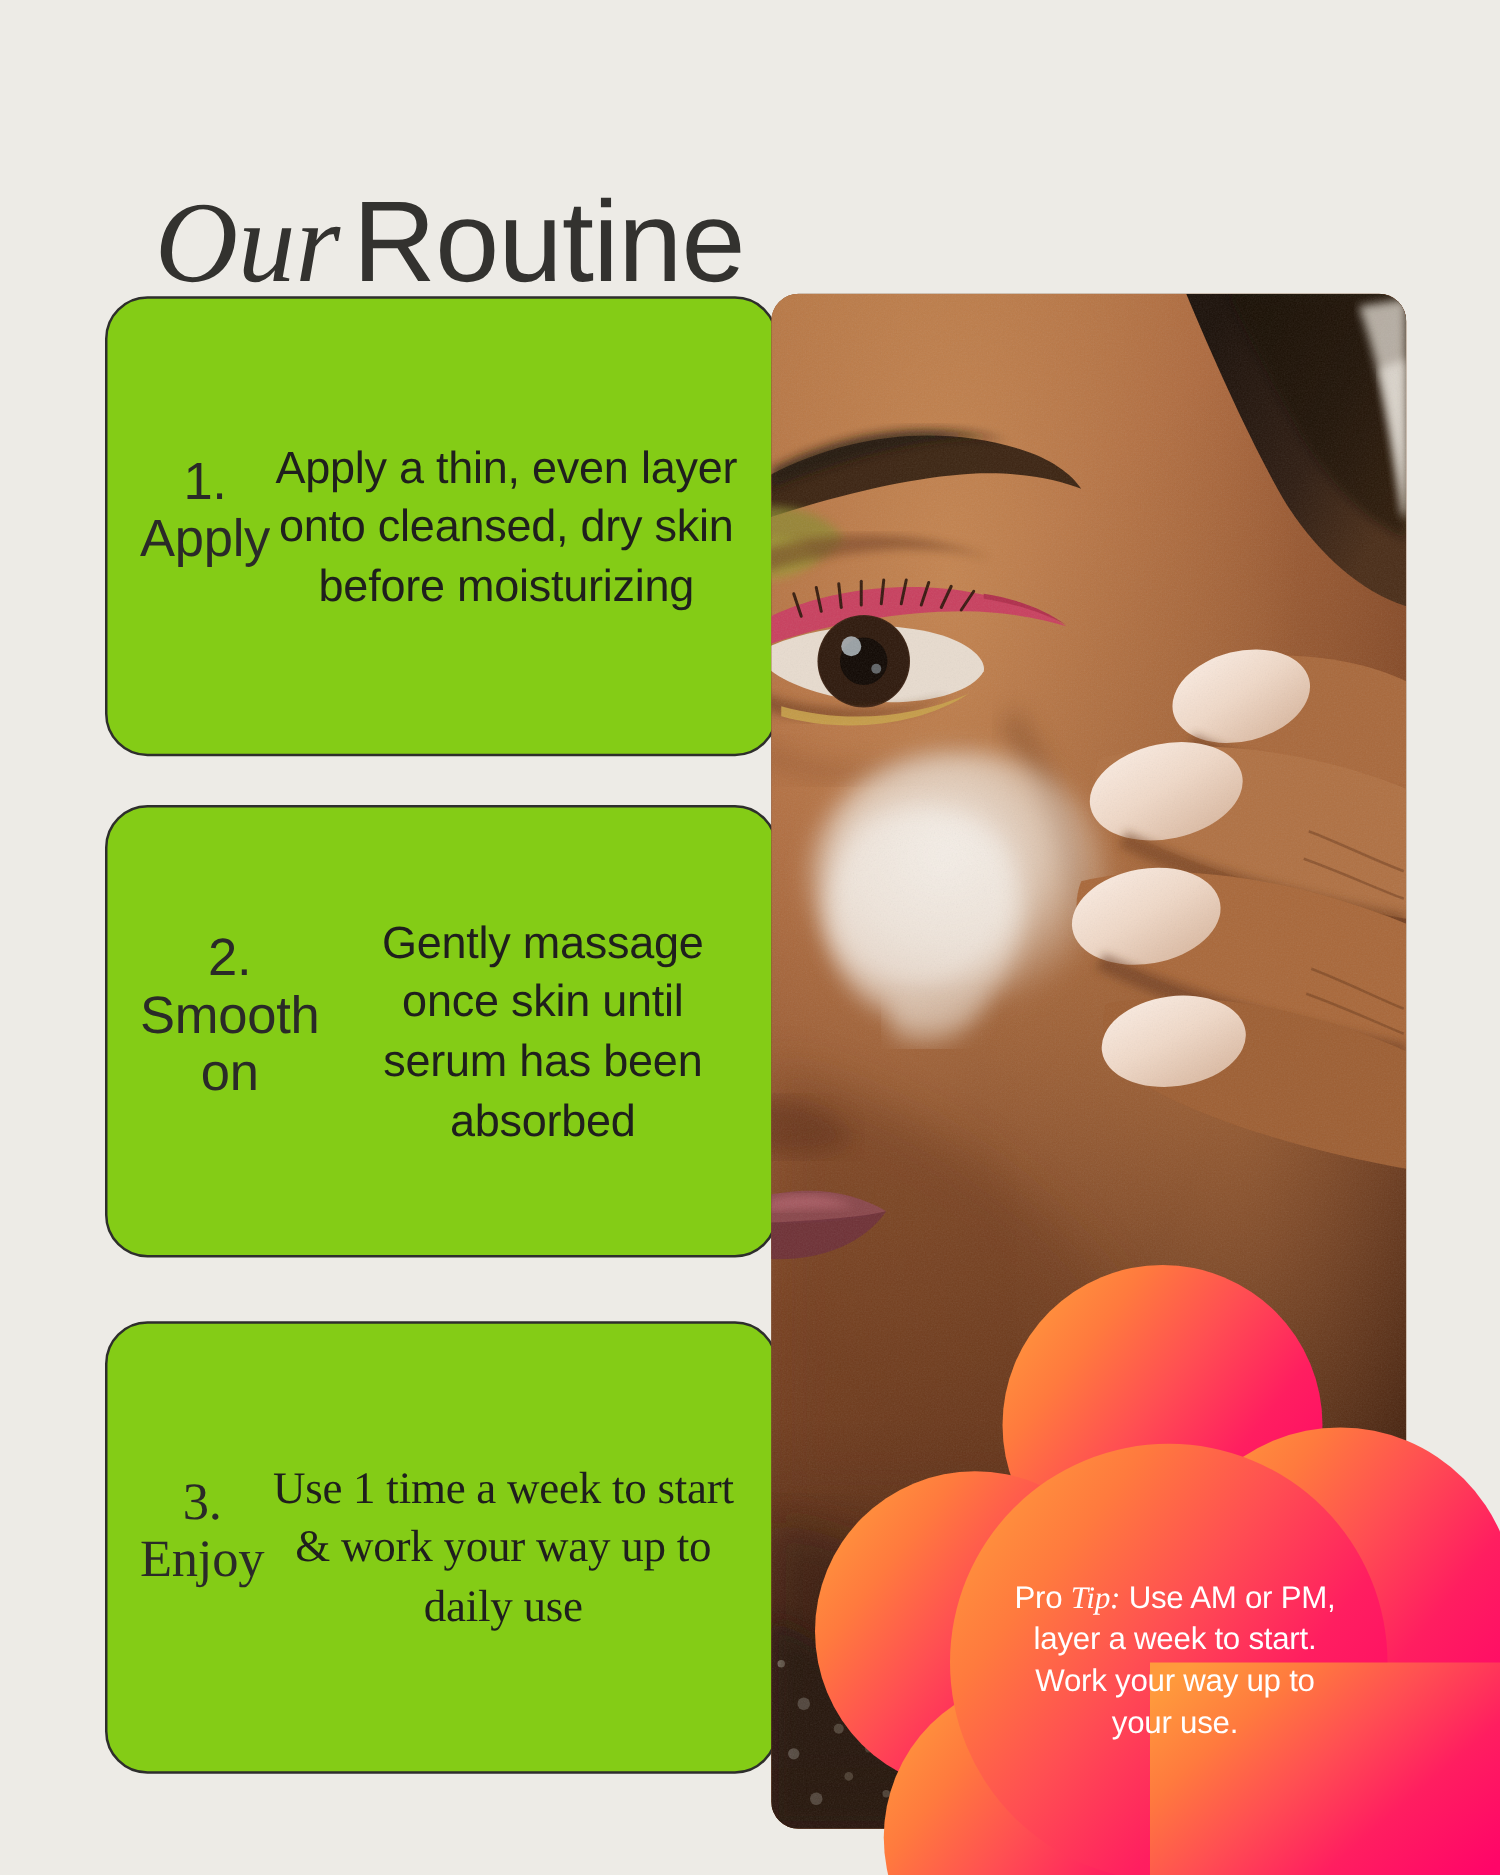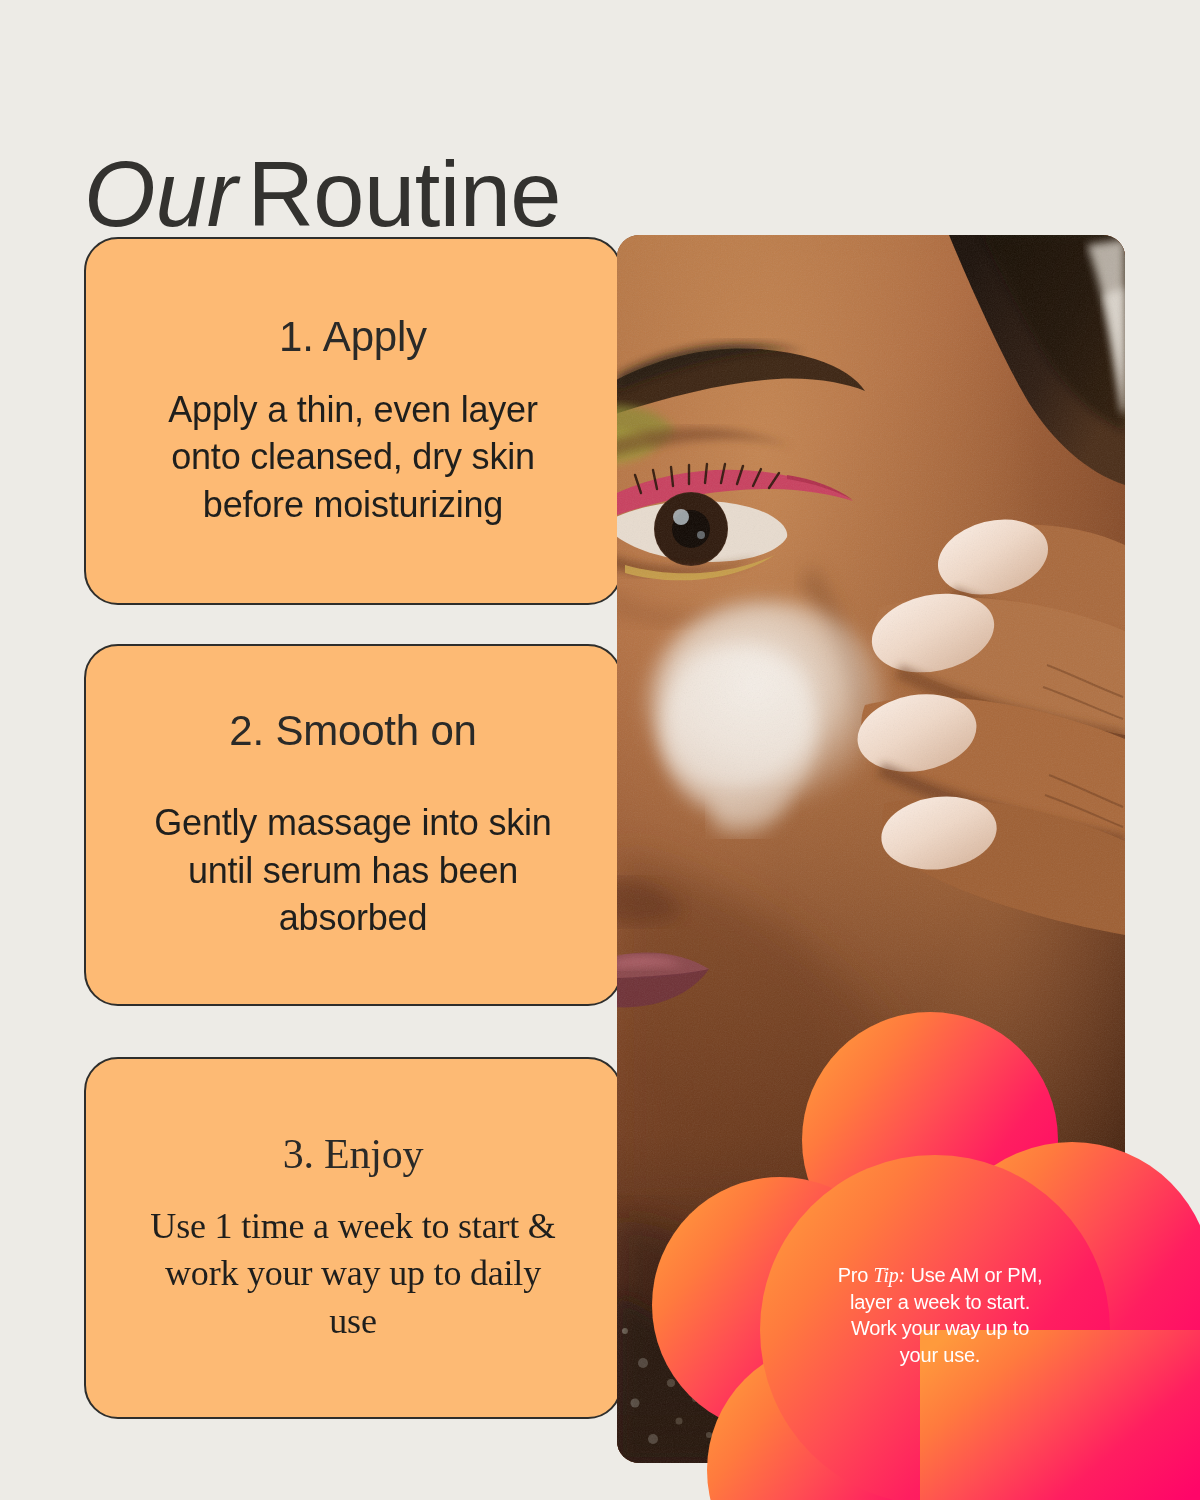--- a/index.html
+++ b/index.html
@@ -23,43 +23,44 @@
     position: absolute;
     left: 84px;
     top: 86px;
     font-size: 92px;
     line-height: 1.0;
     color: #33322F;
     letter-spacing: -0.5px;
     white-space: nowrap;
   }
   #page-title .serif-ital {
-    font-family: Liberation Sans, sans-serif;
+    font-family: Liberation Serif, serif;
     font-style: italic;
     font-weight: 400;
     letter-spacing: 0px;
     padding-right: 10px;
+    margin-left: 40px;
   }
   #page-title .sans {
     font-family: "Liberation Sans", sans-serif;
     font-weight: 400;
     margin-top: 36px;
   }
 
   
   .step-card {
     position: absolute;
     left: 84px;
     width: 538px;
     box-sizing: border-box;
-    background: #fdba74;
+    background: #84cc16;
     border: 2px solid #2E2E2C;
     border-radius: 34px;
     display: flex;
-    flex-direction: column;
+    flex-direction: row;
     align-items: center;
     justify-content: center;
     padding: 22px 26px;
   }
   #step-card-1 { top: 237px; height: 368px; }
   #step-card-2 { top: 644px; height: 362px; gap: 19px; }
   #step-card-3 { top: 1057px; height: 362px; font-family: Liberation Serif, serif; }
 
   .step-heading {
     font-size: 42px;
@@ -105,21 +106,21 @@
   }
   #protip-flower svg { display: block; width: 100%; height: 100%; overflow: visible; }
 
   #protip-text {
     position: absolute;
     left: 760px;
     top: 1262px;
     width: 360px;
     text-align: center;
     color: #FFFFFF;
-    font-size: 20px;
+    font-size: 25px;
     line-height: 1.33;
     font-weight: 400;
     letter-spacing: -0.2px;
   }
   #protip-text .serif-ital {
     font-family: "Liberation Serif", "DejaVu Serif", serif;
     font-style: italic;
   }
 </style>
 </head>
@@ -131,21 +132,21 @@
     <span class="serif-ital">Our</span><span class="sans">Routine</span>
   </h1>
 
   <div class="step-card" id="step-card-1">
     <div class="step-heading">1. Apply</div>
     <div class="step-body">Apply a thin, even layer onto cleansed, dry skin before moisturizing</div>
   </div>
 
   <div class="step-card" id="step-card-2">
     <div class="step-heading">2. Smooth on</div>
-    <div class="step-body">Gently massage into skin until serum has been absorbed</div>
+    <div class="step-body">Gently massage once skin until serum has been absorbed</div>
   </div>
 
   <div class="step-card" id="step-card-3">
     <div class="step-heading">3. Enjoy</div>
     <div class="step-body">Use 1 time a week to start &amp; work your way up to daily use</div>
   </div>
 
   <div id="photo-panel">
     <svg id="photo-svg" viewBox="0 0 508 1228" preserveAspectRatio="xMidYMid slice">
       <defs>

